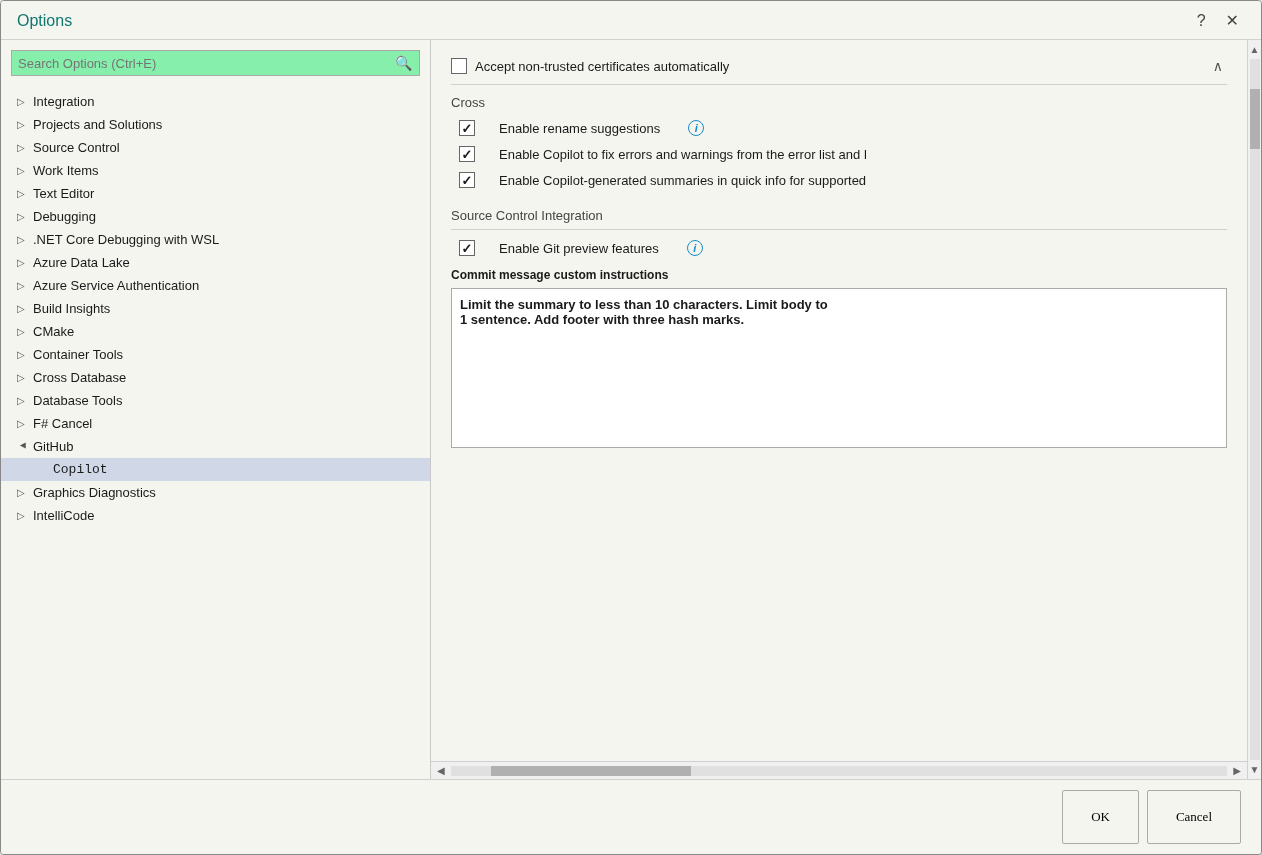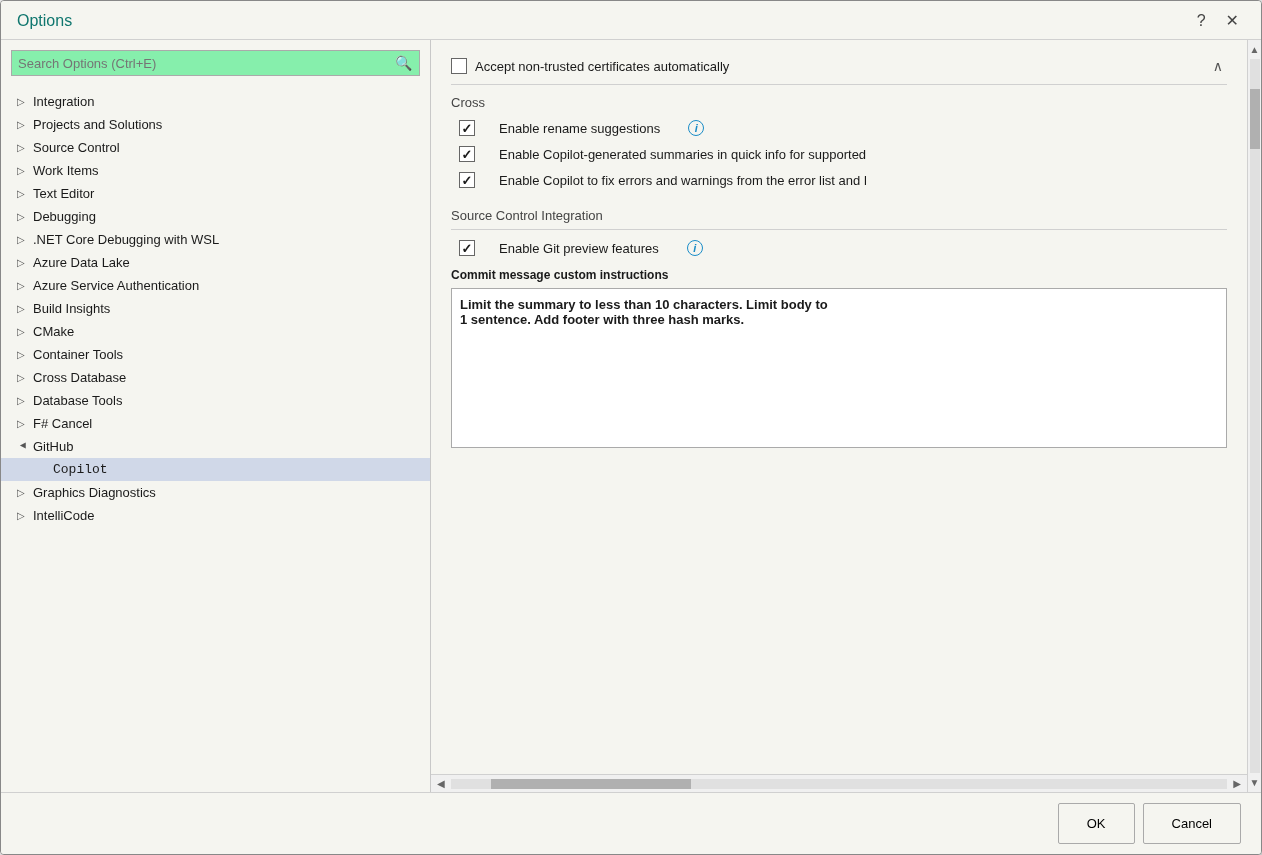--- a/index.html
+++ b/index.html
@@ -274,26 +274,27 @@
     .footer {
       padding: 10px 20px;
       display: flex;
       justify-content: flex-end;
       gap: 8px;
       border-top: 1px solid #d0d0d0;
       background: #f5f5f0;
       flex-shrink: 0;
     }
     .footer-btn {
-      padding: 12px 28px;
+      padding: 18px 28px;
       font-size: 13px;
       border: 1px solid #aaa;
       background: #f5f5f0;
       cursor: pointer;
       border-radius: 2px;
+      font-family: Liberation Serif, serif;
     }
     .right-panel-inner {
       flex: 1;
       display: flex;
       flex-direction: column;
       overflow: hidden;
     }
     .right-panel-content {
       display: flex;
       flex: 1;
@@ -418,25 +419,25 @@
           <div>
             <div class="section-heading">Cross</div>
             <div id="editor-checkboxes">
                 <div class="checkbox-row">
                   <div class="checkbox-custom checked"></div>
                   <span class="checkbox-label">Enable rename suggestions</span>
                   <span class="info-icon">i</span>
                 </div>
                 <div class="checkbox-row">
                   <div class="checkbox-custom checked"></div>
-                  <span class="checkbox-label">Enable Copilot-generated summaries in quick info for supported</span>
+                  <span class="checkbox-label">Enable Copilot to fix errors and warnings from the error list and l</span>
                 </div>
                 <div class="checkbox-row">
                   <div class="checkbox-custom checked"></div>
-                  <span class="checkbox-label">Enable Copilot to fix errors and warnings from the error list and l</span>
+                  <span class="checkbox-label">Enable Copilot-generated summaries in quick info for supported</span>
                 </div>
               </div>
           </div>
 
           <div class="source-control-section">
             <div class="section-heading" style="border-bottom:1px solid #d0d0d0; padding-bottom:6px;">Source Control Integration</div>
             <div id="sc-checkboxes">
                 <div class="checkbox-row">
                   <div class="checkbox-custom checked"></div>
                   <span class="checkbox-label">Enable Git preview features</span>

